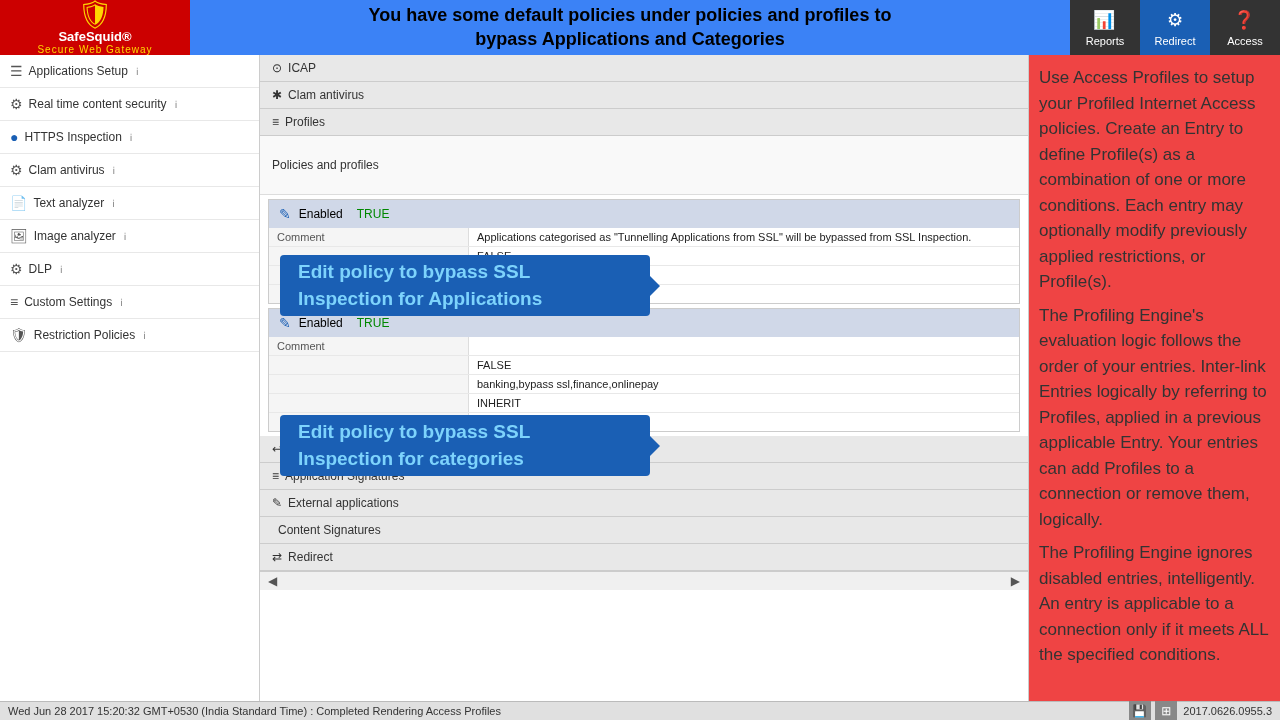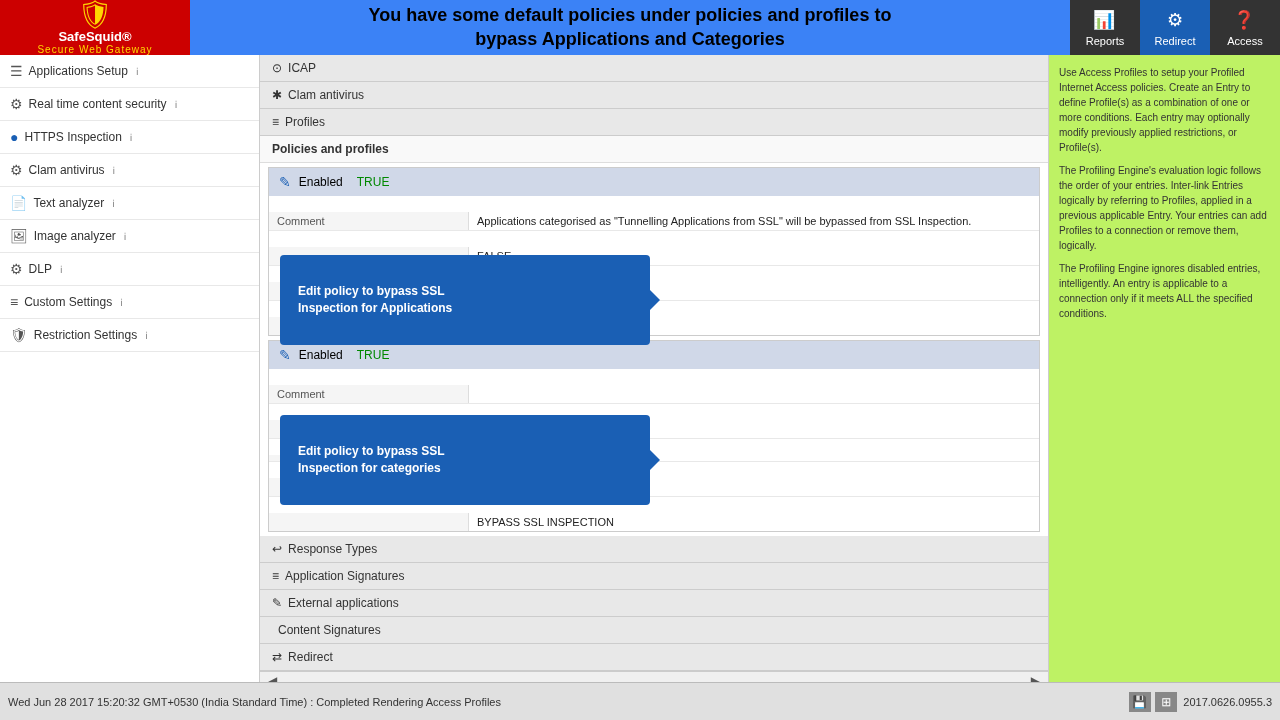--- a/index.html
+++ b/index.html
@@ -124,54 +124,53 @@
       border: none;
       cursor: pointer;
       color: #1a5fb4;
       font-size: 14px;
       padding: 2px;
     }
     .policy-row {
       display: flex;
       border-bottom: 1px solid #e8e8e8;
       font-size: 11px;
-      margin-top: 16px;
     }
     .policy-row:last-child { border-bottom: none; }
     .policy-key {
       width: 200px;
       padding: 3px 8px;
       background: #f5f5f5;
       color: #555;
       flex-shrink: 0;
       border-right: 1px solid #ddd;
     }
     .policy-val {
       padding: 3px 8px;
       color: #222;
       flex: 1;
     }
 
     .policies-profiles-header {
-      padding: 6px 12px;
-      font-size: 12px;
-      font-weight: bold;
+      padding: 22px 12px;
+      font-size: 12px;
+      font-weight: normal;
       color: #333;
       background: #f9f9f9;
       border-bottom: 1px solid #ddd;
     }
 
     
     .tooltip-box {
       position: absolute;
       background: #1a5fb4;
-      color: #ffffff;
+      color: #7dd3fc;
       font-weight: bold;
-      font-size: 12px;
-      padding: 28px 18px;
+      font-size: 19px;
+      padding: 4px 18px;
       border-radius: 4px;
       line-height: 1.4;
       z-index: 10;
     }
     .tooltip-box::after {
       content: '';
       position: absolute;
       border: 10px solid transparent;
     }
     .tooltip1 {
@@ -192,35 +191,35 @@
     }
     .tooltip2::after {
       border-left-color: #1a5fb4;
       right: -20px;
       top: 50%;
       transform: translateY(-50%);
     }
 
     
     .right-panel {
-      width: 232px;
-      background: #bef264;
+      width: 252px;
+      background: #ef4444;
       border-left: 1px solid #ccc;
       padding: 10px;
       overflow-y: auto;
-      font-size: 10px;
+      font-size: 17px;
       line-height: 1.5;
       color: #333;
       flex-shrink: 0;
     }
     .right-panel p { margin-bottom: 8px; }
 
     
     .status-bar {
-      height: 38px;
+      height: 19px;
       background: #e0e0e0;
       border-top: 1px solid #bbb;
       display: flex;
       align-items: center;
       justify-content: space-between;
       padding: 0 8px;
       font-size: 11px;
       color: #333;
       flex-shrink: 0;
     }
@@ -352,21 +351,21 @@
       <span>DLP</span>
       <span class="si-info">ℹ</span>
     </div>
     <div class="sidebar-item">
       <span class="si-icon">≡</span>
       <span>Custom Settings</span>
       <span class="si-info">ℹ</span>
     </div>
     <div class="sidebar-item">
       <span class="si-icon">🛡</span>
-      <span>Restriction Settings</span>
+      <span>Restriction Policies</span>
       <span class="si-info">ℹ</span>
     </div>
   </div>
 
   <div class="content-area" style="position:relative;">
 
     <div class="section-header">
       <span>⊙</span>
       <span class="section-label">ICAP</span>
     </div>
@@ -415,20 +414,21 @@
       </div>
       <div class="policy-row">
         <div class="policy-key">Comment</div>
       </div>
       <div class="policy-row">
         <div class="policy-key"></div>
         <div class="policy-val">FALSE</div>
       </div>
       <div class="policy-row">
         <div class="policy-key"></div>
+        <div class="policy-val">banking,bypass ssl,finance,onlinepay</div>
       </div>
       <div class="policy-row">
         <div class="policy-key"></div>
         <div class="policy-val">INHERIT</div>
       </div>
       <div class="policy-row">
         <div class="policy-key"></div>
         <div class="policy-val">BYPASS SSL INSPECTION</div>
       </div>
     </div>

